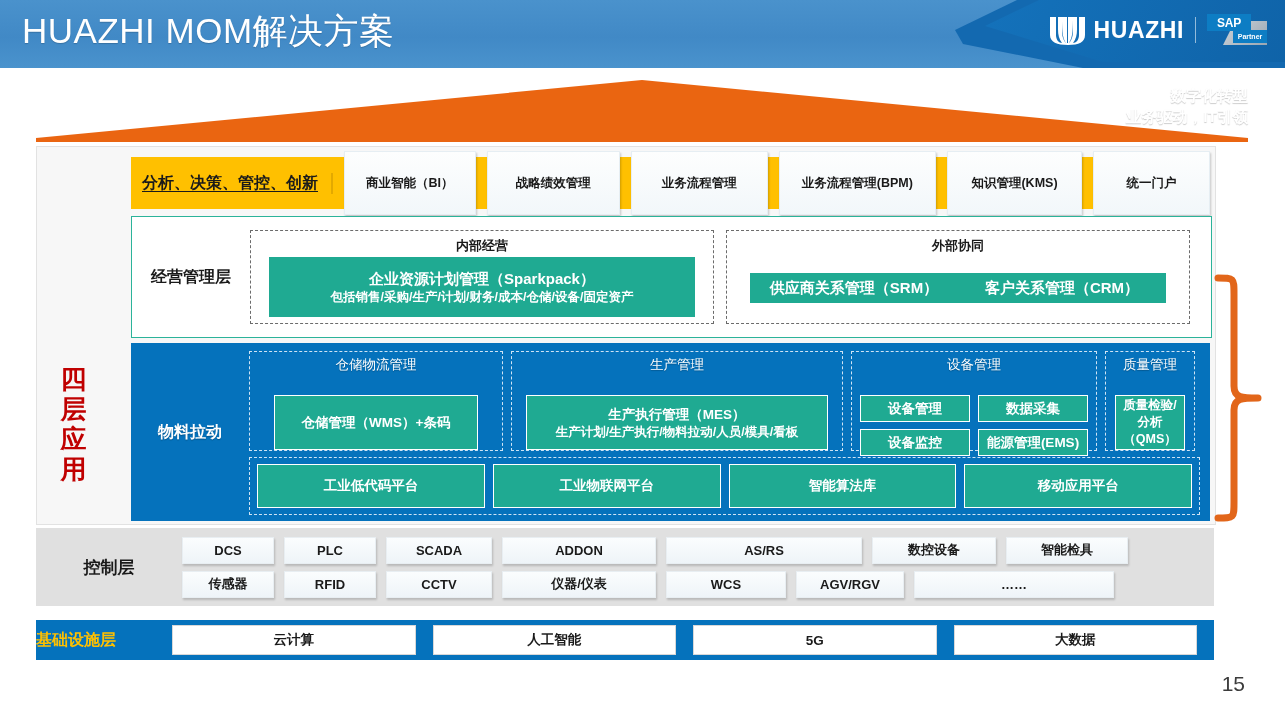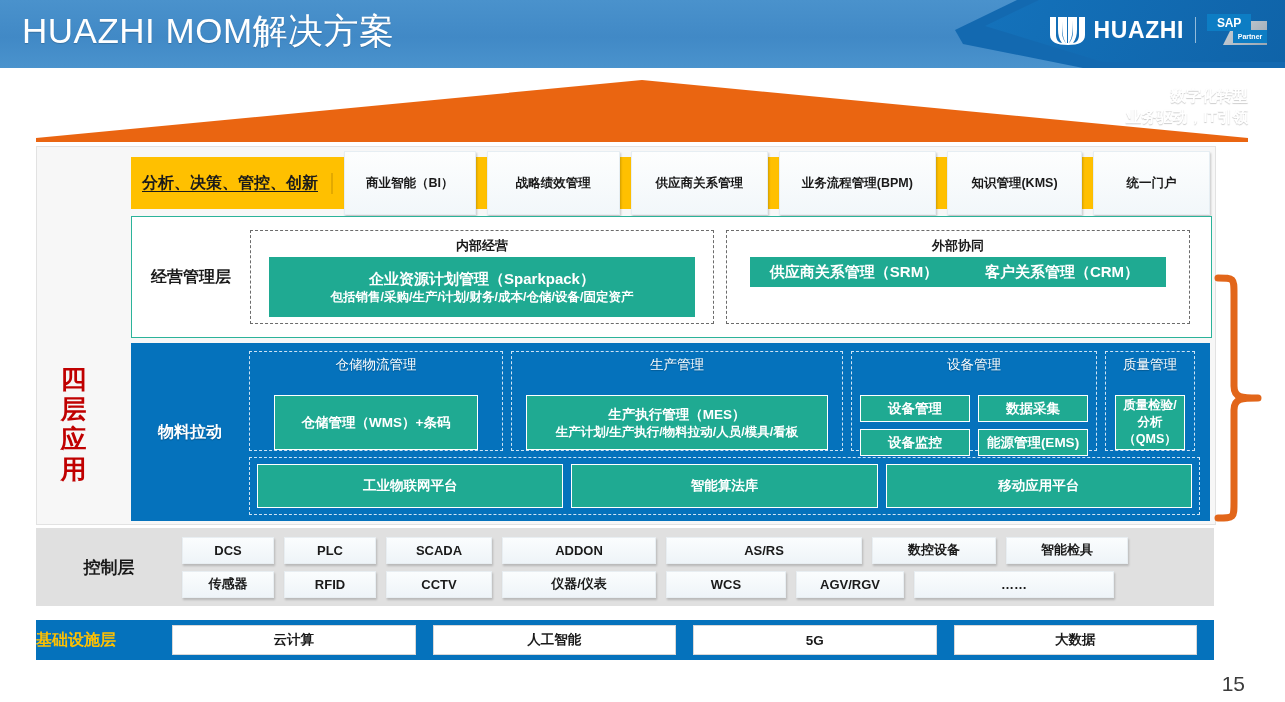--- a/index.html
+++ b/index.html
@@ -251,40 +251,40 @@
   <span>四</span>
   <span>层</span>
   <span>应</span>
   <span>用</span>
 </div>
 
 <div class="band-yellow">
   <div class="bandlabel">分析、决策、管控、创新</div>
   <div class="chip" style="width:120px">商业智能（BI）</div>
   <div class="chip" style="width:122px">战略绩效管理</div>
-  <div class="chip" style="width:126px">供应商关系管理</div>
+  <div class="chip" style="width:126px">业务流程管理</div>
   <div class="chip" style="width:148px">业务流程管理(BPM)</div>
   <div class="chip" style="width:124px">知识管理(KMS)</div>
   <div class="chip" style="width:104px">统一门户</div>
 </div>
 
 <div class="biz-layer">
   <div class="layer-label">经营管理层</div>
 
   <div class="dashbox" style="width:462px">
     <div class="dtitle">内部经营</div>
     <div class="green" style="width:426px;height:60px;margin-top:2px">
       <div class="g1">企业资源计划管理（Sparkpack）</div>
       <div class="g2">包括销售/采购/生产/计划/财务/成本/仓储/设备/固定资产</div>
     </div>
   </div>
 
   <div class="dashbox" style="width:462px;margin-left:12px">
     <div class="dtitle">外部协同</div>
-    <div style="display:flex;margin-top:2px">
+    <div style="display:flex;margin-top:18px">
       <div class="green" style="width:208px;height:30px">
         <div class="g1">供应商关系管理（SRM）</div>
       </div>
       <div class="green" style="width:208px;height:30px">
         <div class="g1">客户关系管理（CRM）</div>
       </div>
     </div>
   </div>
 </div>
 
@@ -331,20 +331,21 @@
 
       <div class="dashblue" style="width:88px">
         <div class="dtitle">质量管理</div>
         <div class="greenb" style="width:62px;height:63px;padding:0 3px">
           <div class="g2">质量检验/分析（QMS）</div>
         </div>
       </div>
     </div>
 
     <div class="mfg-bottom">
+      <div class="plat">工业低代码平台</div>
       <div class="plat">工业物联网平台</div>
       <div class="plat">智能算法库</div>
       <div class="plat">移动应用平台</div>
     </div>
   </div>
 </div>
 
 <svg class="bracket" viewBox="0 0 60 252">
   <path d="M6,6 C22,6 22,6 22,22 L22,114 C22,126 30,126 46,126 C30,126 22,126 22,138 L22,230 C22,246 22,246 6,246" fill="none" stroke="#e2661a" stroke-width="7" stroke-linecap="round" stroke-linejoin="round"></path>
 </svg>

